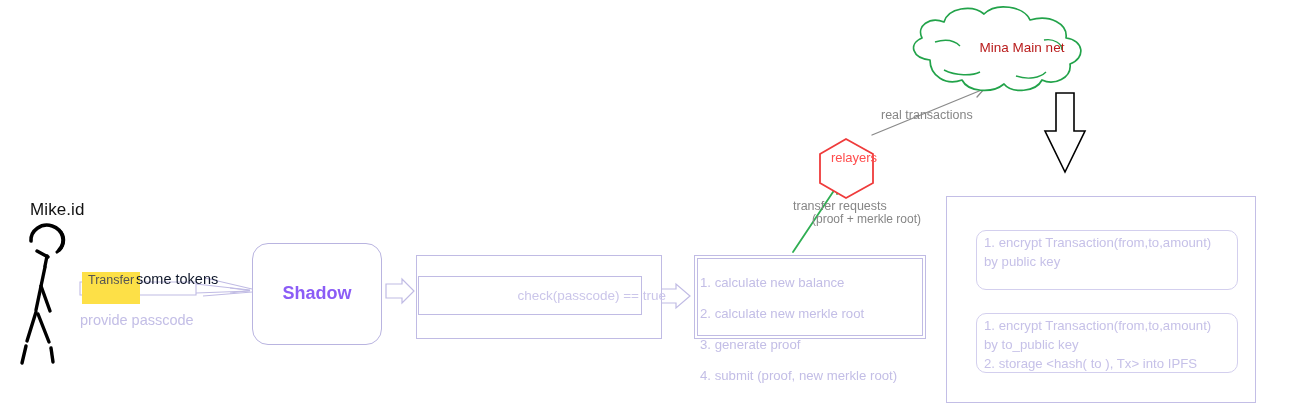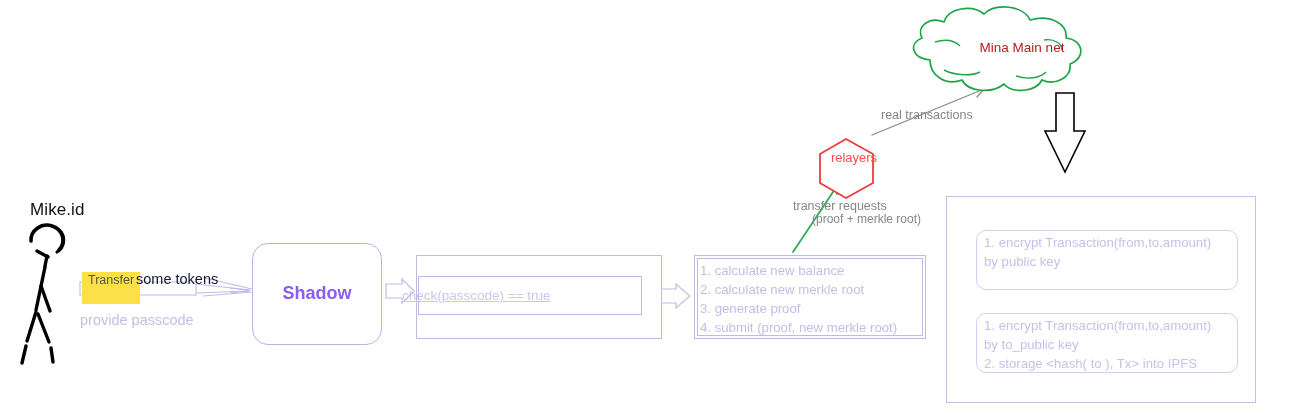--- a/index.html
+++ b/index.html
@@ -100,28 +100,27 @@
   .check-inner {
     left: 418px;
     top: 276px;
     width: 224px;
     height: 39px;
     border: 1.1px solid #c0bbe4;
     background: #ffffff;
     box-sizing: border-box;
   }
   .check-text {
-    left: 402px;
+    left: 442px;
     top: 288px;
     width: 224px;
-    text-align: left;
+    text-align: right;
     font-size: 13.5px;
     color: #cbc6ea;
     white-space: nowrap;
-    text-decoration: underline;
   }
 
   
   .steps-outer {
     left: 694px;
     top: 255px;
     width: 232px;
     height: 84px;
     border: 1.1px solid #c0bbe4;
     background: #ffffff;
@@ -139,20 +138,21 @@
   .steps-list {
     left: 700px;
     top: 261px;
     width: 226px;
   }
   .steps-list .step {
     font-size: 13.2px;
     line-height: 19px;
     color: #c3bee6;
     white-space: nowrap;
+    margin-top: 12px;
   }
 
   
   .ipfs-container {
     left: 946px;
     top: 196px;
     width: 310px;
     height: 207px;
     border: 1.3px solid #c3bee6;
     background: #ffffff;

